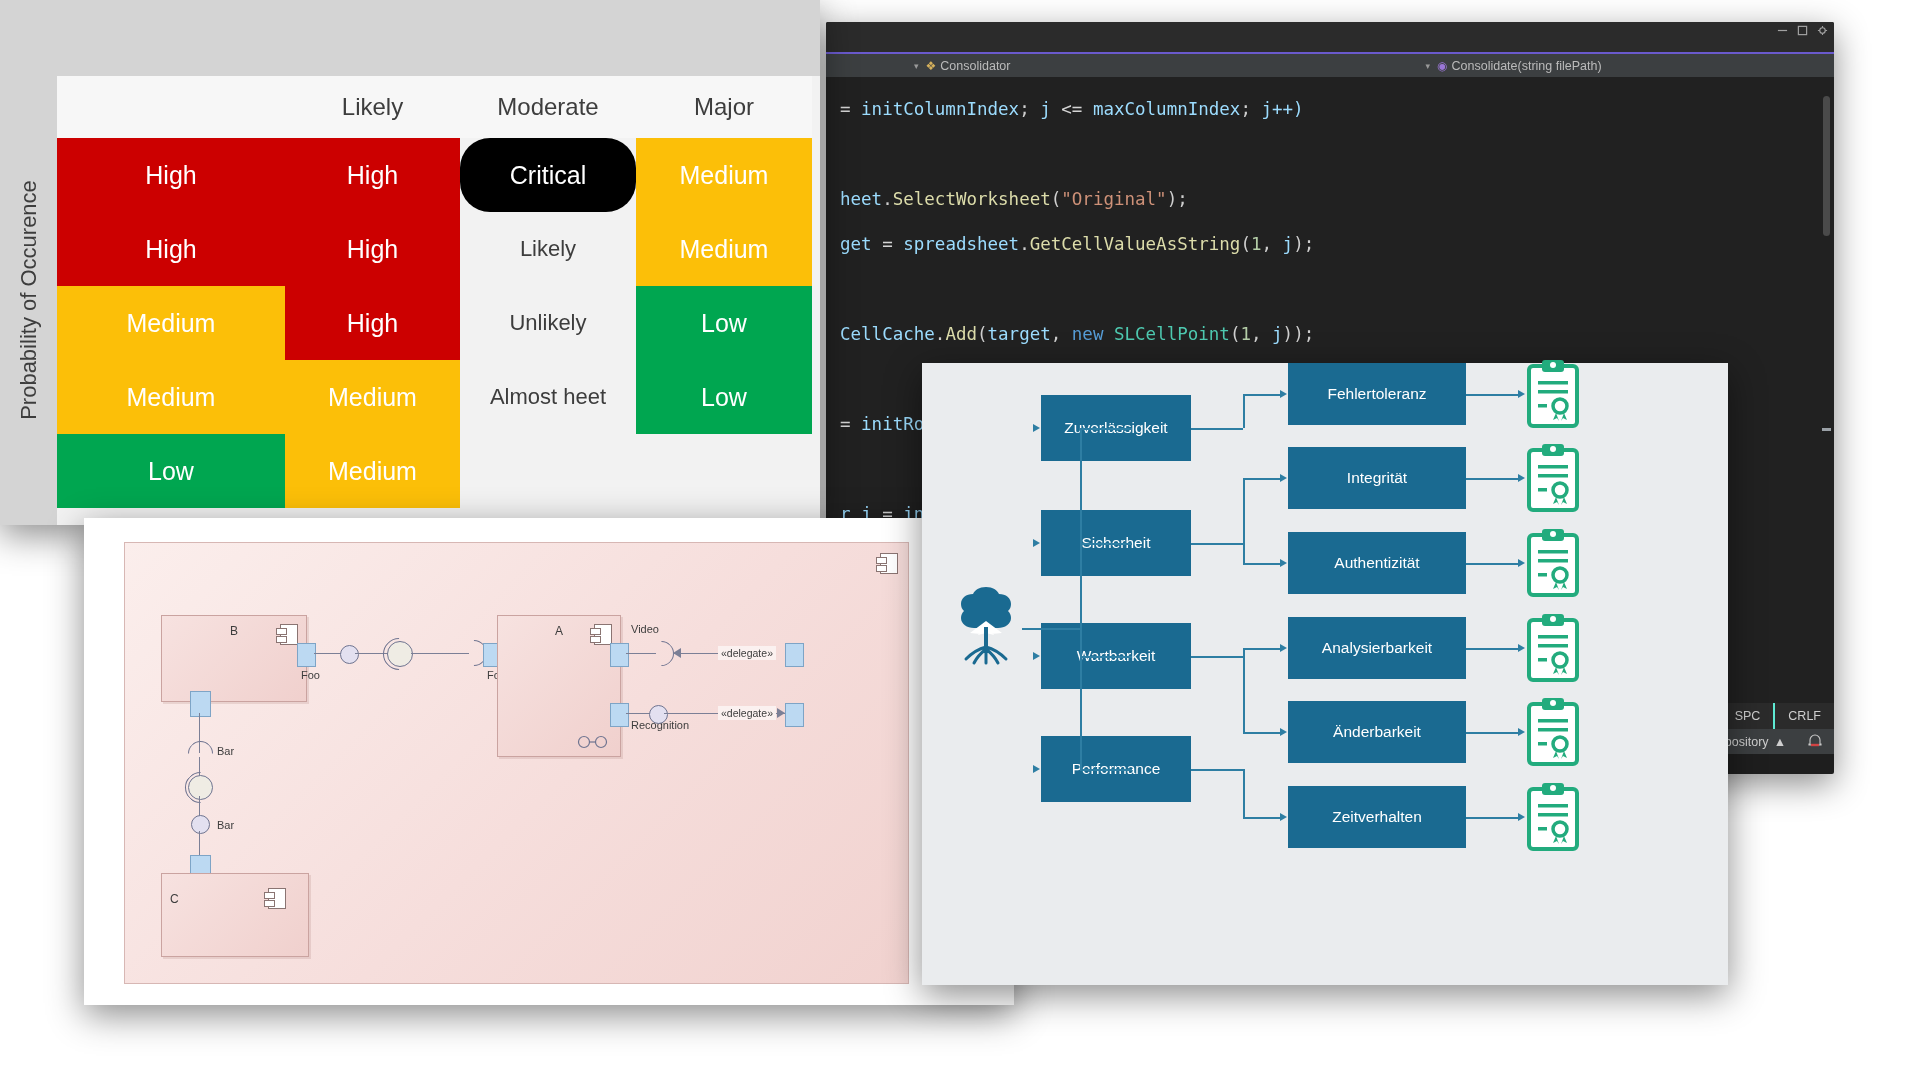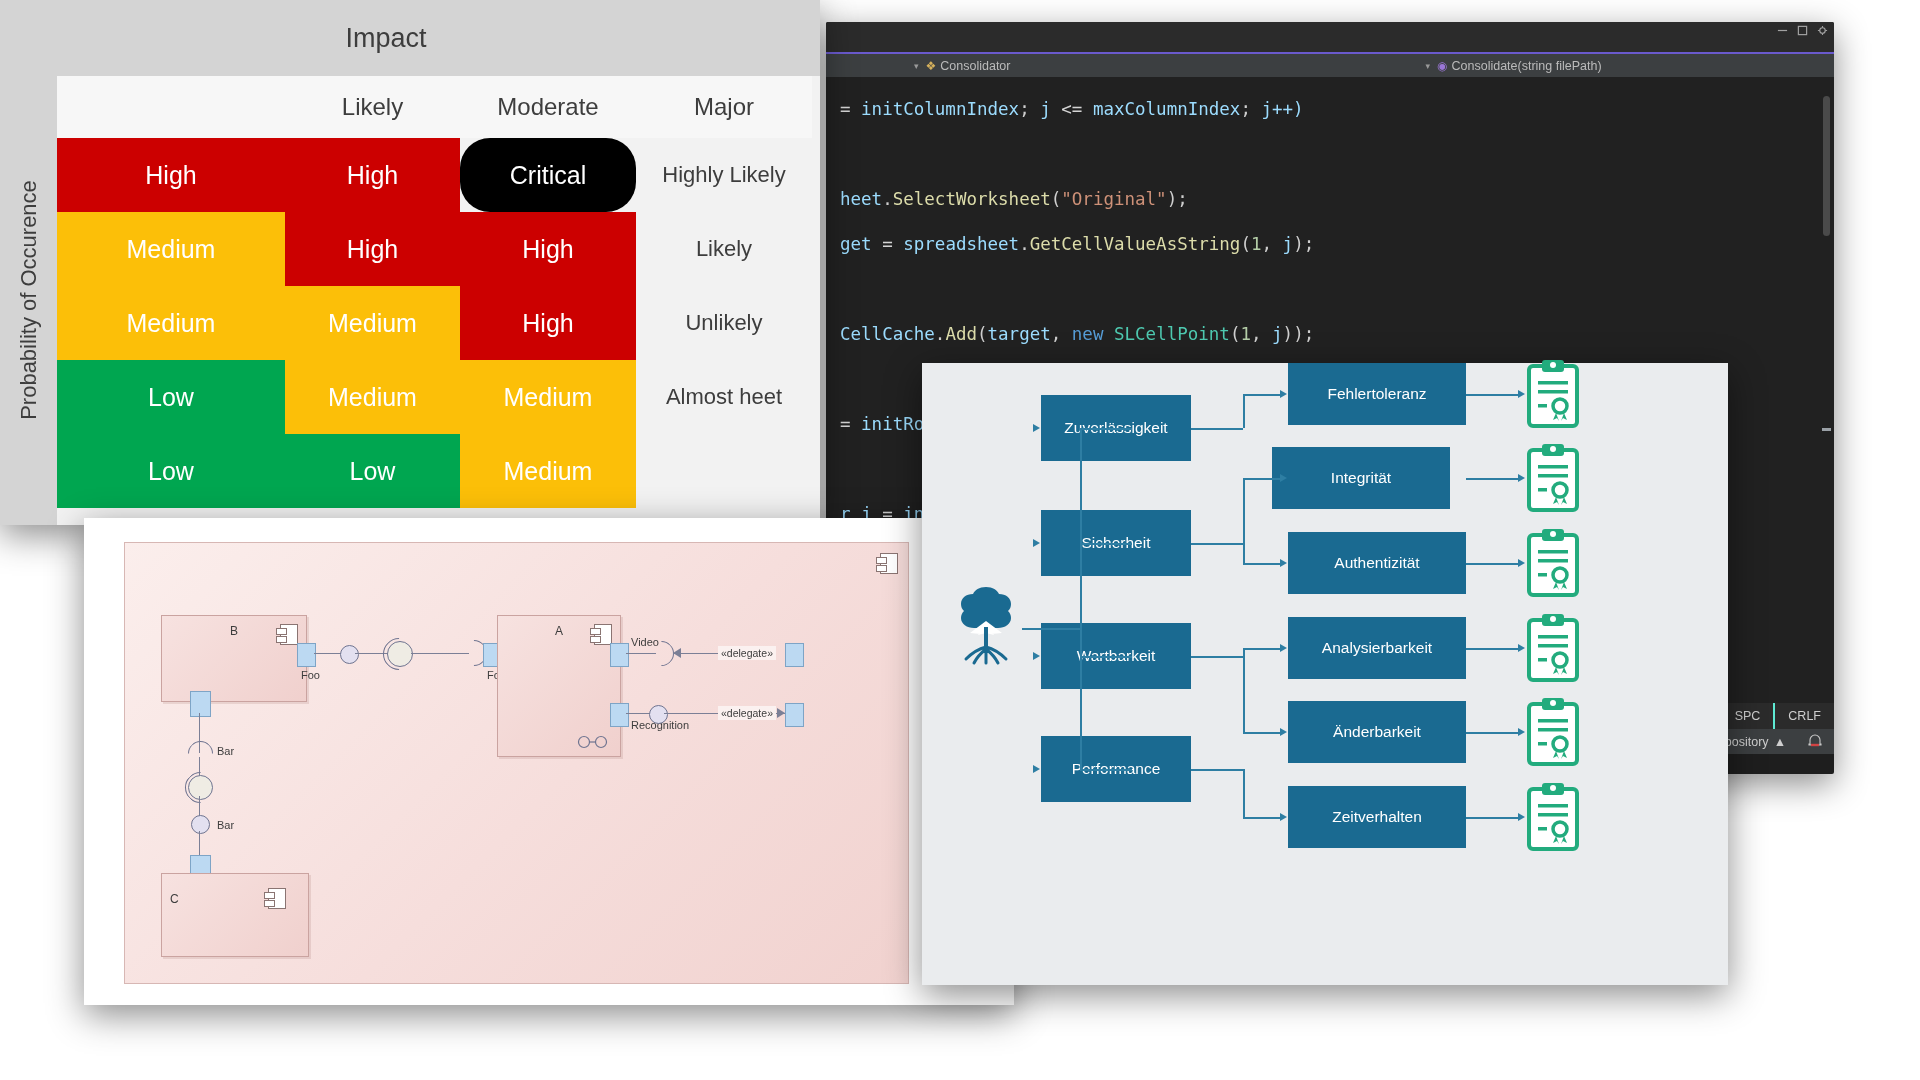--- a/index.html
+++ b/index.html
@@ -147,35 +147,31 @@
       <div class="vi">
         <svg width="18" height="16" viewBox="0 0 18 16">
             <path d="M9 1c3 0 5 2.5 5 5v4h1v1H3v-1h1V6c0-2.5 2-5 5-5z" fill="none" stroke="#c8c8c8" stroke-width="1.1"></path>
             <path d="M5 11h8" stroke="#d14343" stroke-width="2.4"></path>
           </svg>
       </div>
     </div>
   </div>
 
   <div id="risk" class="card shadow">
-    <div id="risk-impact">
-      <span>Impact</span>
-    </div>
     <div id="risk-ylabel">
       <span>Probability of Occurence</span>
     </div>
     <div id="risk-grid">
         <div class="rm-head"></div>
         <div class="rm-head">Likely</div>
         <div class="rm-head">Moderate</div>
         <div class="rm-head">Major</div>
         <div class="rm-cell" style="background: rgb(204, 0, 0);">High</div>
         <div class="rm-cell" style="background: rgb(204, 0, 0);">High</div>
         <div class="rm-cell" style="background: rgb(0, 0, 0); border-radius: 30px;">Critical</div>
-        <div class="rm-rowlabel">Highly Likely</div>
         <div class="rm-cell" style="background: rgb(252, 191, 8);">Medium</div>
         <div class="rm-cell" style="background: rgb(204, 0, 0);">High</div>
         <div class="rm-cell" style="background: rgb(204, 0, 0);">High</div>
         <div class="rm-rowlabel">Likely</div>
         <div class="rm-cell" style="background: rgb(252, 191, 8);">Medium</div>
         <div class="rm-cell" style="background: rgb(252, 191, 8);">Medium</div>
         <div class="rm-cell" style="background: rgb(204, 0, 0);">High</div>
         <div class="rm-rowlabel">Unlikely</div>
         <div class="rm-cell" style="background: rgb(0, 166, 80);">Low</div>
         <div class="rm-cell" style="background: rgb(252, 191, 8);">Medium</div>
@@ -205,21 +201,21 @@
       <div class="uml-line" style="left:286px;top:110px;width:58px;height:1.4px;"></div>
       <div class="socket" style="left:336px;top:97px;width:24px;height:24px;transform:rotate(-135deg);"></div>
       <div class="port" style="left:358px;top:100px;"></div>
       <div class="uml-label" style="left:362px;top:126px;">Foo</div>
 
       <div class="cmp-box" style="left:372px;top:72px;width:122px;height:140px;">
         <div class="cmp-name">A</div>
         <div class="cmp-icon"></div>
       </div>
       <div class="port" style="left:485px;top:100px;"></div>
-      <div class="uml-label" style="left:506px;top:80px;margin-top:13px;">Video</div>
+      <div class="uml-label" style="left:506px;top:80px;">Video</div>
       <div class="uml-line" style="left:501px;top:110px;width:30px;height:1.4px;"></div>
       <div class="socket" style="left:524px;top:98px;width:23px;height:23px;transform:rotate(-135deg);"></div>
       <div class="uml-line" style="left:548px;top:110px;width:72px;height:1.4px;"></div>
       <div class="arrowL" style="left:548px;top:105px;"></div>
       <div class="deleg" style="left:593px;top:103px;">«delegate»</div>
       <div class="port" style="left:660px;top:100px;"></div>
 
       <div class="port" style="left:485px;top:160px;"></div>
       <div class="uml-label" style="left:506px;top:176px;">Recognition</div>
       <div class="uml-line" style="left:501px;top:170px;width:30px;height:1.4px;"></div>
@@ -261,21 +257,21 @@
       <path d="M38 40 L30 54 L38 52 Z M38 40 L46 54 L38 52 Z M38 40 L22 52 L33 53 Z M38 40 L54 52 L43 53 Z" fill="#ffffff"></path>
       <path d="M36 46h4v24h-4z" fill="#1a6a91"></path>
       <path d="M38 66 C30 68 24 72 18 78 M38 66 C46 68 52 72 58 78 M38 68 C33 72 29 76 26 82 M38 68 C43 72 47 76 50 82 M38 70 v12" stroke="#1a6a91" stroke-width="3" fill="none" stroke-linecap="round"></path>
     </svg>
     <div id="qtree-nodes">
         <div class="qnode" style="left: 119px; top: 32px; width: 150px; height: 66px;">Zuverlässigkeit</div>
         <div class="qnode" style="left: 119px; top: 147px; width: 150px; height: 66px;">Sicherheit</div>
         <div class="qnode" style="left: 119px; top: 260px; width: 150px; height: 66px;">Wartbarkeit</div>
         <div class="qnode" style="left: 119px; top: 373px; width: 150px; height: 66px;">Performance</div>
         <div class="qnode" style="left: 366px; top: 0px; width: 178px; height: 62px;">Fehlertoleranz</div>
-        <div class="qnode" style="left: 350px; top: 84px; width: 178px; height: 62px;">Integrität</div>
+        <div class="qnode" style="left: 366px; top: 84px; width: 178px; height: 62px;">Integrität</div>
         <div class="qnode" style="left: 366px; top: 169px; width: 178px; height: 62px;">Authentizität</div>
         <div class="qnode" style="left: 366px; top: 254px; width: 178px; height: 62px;">Analysierbarkeit</div>
         <div class="qnode" style="left: 366px; top: 338px; width: 178px; height: 62px;">Änderbarkeit</div>
         <div class="qnode" style="left: 366px; top: 423px; width: 178px; height: 62px;">Zeitverhalten</div>
         <div class="qline" style="left: 100px; top: 265px; width: 60px; height: 2px;"></div>
         <div class="qline" style="left: 158px; top: 65px; width: 2px; height: 202px;"></div>
         <div class="qline" style="left: 158px; top: 265px; width: 2px; height: 141px;"></div>
         <div class="qline" style="left: 158px; top: 65px; width: 52px; height: 2px;"></div>
         <div class="qarrow" style="left: 111px; top: 61px;"></div>
         <div class="qline" style="left: 158px; top: 180px; width: 52px; height: 2px;"></div>

